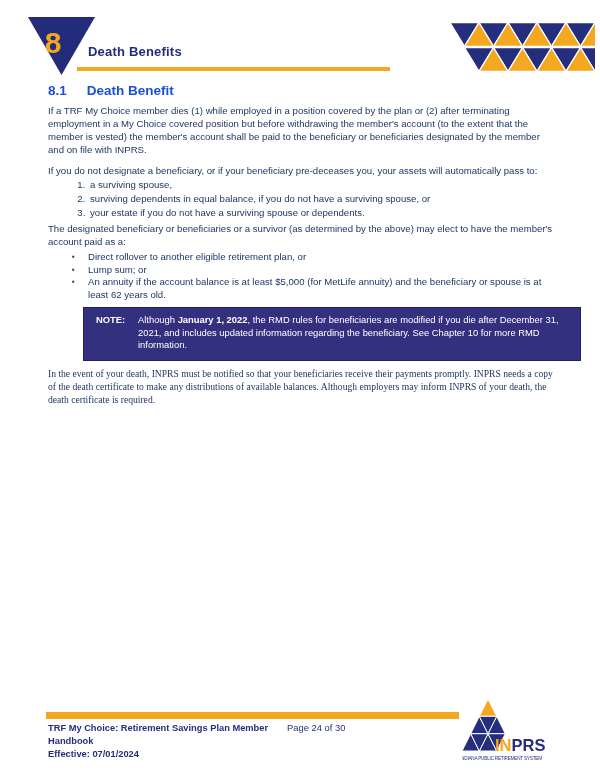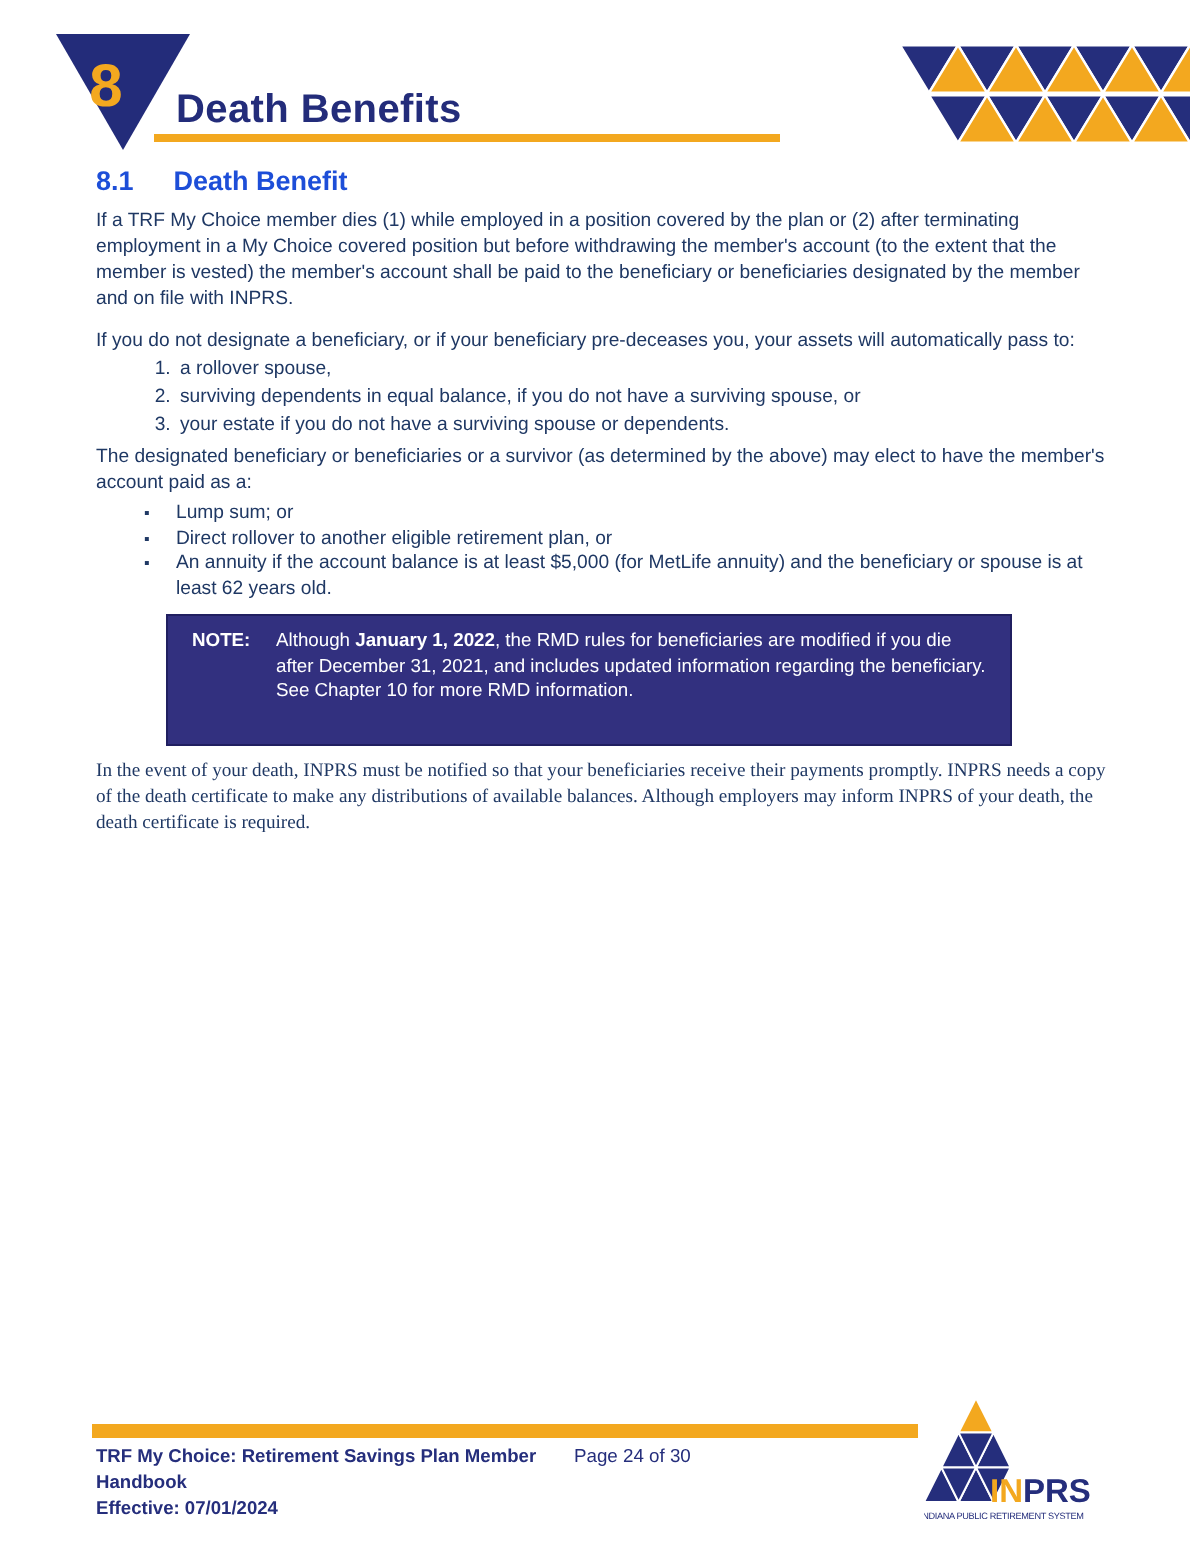--- a/index.html
+++ b/index.html
@@ -3,21 +3,21 @@
 <meta charset="utf-8">
 <style>
   html,body{margin:0;padding:0;background:#ffffff;}
   .page{
     position:relative;width:600px;height:776px;background:#ffffff;overflow:hidden;
     font-family:"Liberation Sans",sans-serif;
   }
   
   .chapter-tri{position:absolute;left:28px;top:17px;width:67px;height:58px;}
   .chapter-title{
-    position:absolute;left:88px;top:44px;font-size:20px;font-weight:bold;color:#232c7a;
+    position:absolute;left:88px;top:44px;font-size:13px;font-weight:bold;color:#232c7a;
     letter-spacing:.2px;
   }
   .title-rule{position:absolute;left:77px;top:67px;width:313px;height:4px;background:#f3a81f;}
   .motif{position:absolute;left:450px;top:22px;width:145px;height:50px;overflow:hidden;}
   
   .content{
     position:absolute;left:48px;top:83px;width:508px;color:#1f3864;
     font-size:9.6px;line-height:13px;
   }
   .content p{margin:0;}
@@ -27,23 +27,23 @@
   .p-a{margin-bottom:8px !important;}
   .p-b{margin-bottom:1px !important;}
   ol.num-list{margin:0 0 3px 0;padding-left:40px;}
   ol.num-list li{margin:1px 0;padding-left:2px;}
   .p-c{margin-bottom:3px !important;}
   ul.sq-list{margin:0 0 6px 0;padding:0;list-style:none;line-height:12.5px;}
   ul.sq-list li{position:relative;padding-left:40px;}
   ul.sq-list li::before{content:"▪";position:absolute;left:24px;top:0;font-size:8px;}
   
   .note-box{
-    margin:0 0 6px 35px;width:423px;box-sizing:border-box;background:#32307f;
+    margin:0 0 6px 35px;width:498px;box-sizing:border-box;background:#32307f;
     border:1px solid #201f60;color:#ffffff;display:flex;
-    padding:6px 12px 20px 12px;font-size:9.4px;line-height:12.5px;
+    padding:6px 12px 8px 12px;font-size:9.4px;line-height:12.5px;
   }
   .note-label{flex:0 0 42px;font-weight:bold;}
   .note-text{flex:1;}
   .p-d{margin-top:0;font-family:Liberation Serif, serif;}
   
   .footer-bar{position:absolute;left:46px;top:712px;width:413px;height:7px;background:#f3a81f;}
   .footer-title{
     position:absolute;left:48px;top:722px;width:245px;font-size:9.3px;line-height:13px;
     font-weight:bold;color:#252e7c;
   }
@@ -93,30 +93,30 @@
 
   <div class="content">
 
     <h2 class="sec-head"><span class="sec-num">8.1</span><span class="sec-title">Death Benefit</span></h2>
 
     <p class="p-a">If a TRF My Choice member dies (1) while employed in a position covered by the plan or (2) after terminating employment in a My Choice covered position but before withdrawing the member's account (to the extent that the member is vested) the member's account shall be paid to the beneficiary or beneficiaries designated by the member and on file with INPRS.</p>
 
     <p class="p-b">If you do not designate a beneficiary, or if your beneficiary pre-deceases you, your assets will automatically pass to:</p>
 
     <ol class="num-list">
-      <li>a rollover spouse,</li>
+      <li>a surviving spouse,</li>
       <li>surviving dependents in equal balance, if you do not have a surviving spouse, or</li>
       <li>your estate if you do not have a surviving spouse or dependents.</li>
     </ol>
 
     <p class="p-c">The designated beneficiary or beneficiaries or a survivor (as determined by the above) may elect to have the member's account paid as a:</p>
 
     <ul class="sq-list">
+      <li>Direct rollover to another eligible retirement plan, or</li>
       <li>Lump sum; or</li>
-      <li>Direct rollover to another eligible retirement plan, or</li>
       <li>An annuity if the account balance is at least $5,000 (for MetLife annuity) and the beneficiary or spouse is at least 62 years old.</li>
     </ul>
 
     <div class="note-box">
       <div class="note-label">NOTE:</div>
       <div class="note-text"><span>Although </span><b>January 1, 2022</b><span>, the RMD rules for beneficiaries are modified if you die after December 31, 2021, and includes updated information regarding the beneficiary. See Chapter 10 for more RMD information.</span></div>
     </div>
 
     <p class="p-d">In the event of your death, INPRS must be notified so that your beneficiaries receive their payments promptly. INPRS needs a copy of the death certificate to make any distributions of available balances. Although employers may inform INPRS of your death, the death certificate is required.</p>
   </div>

